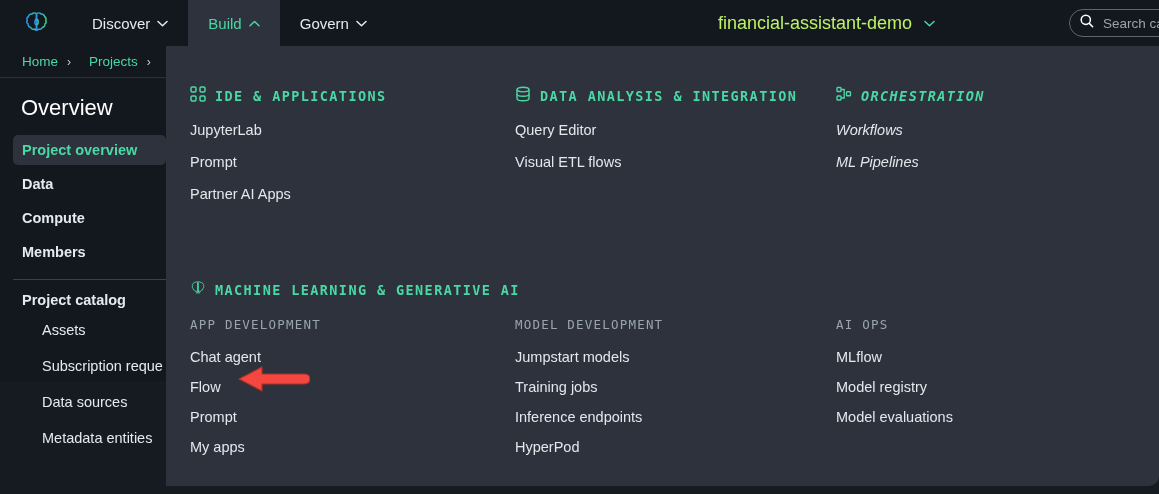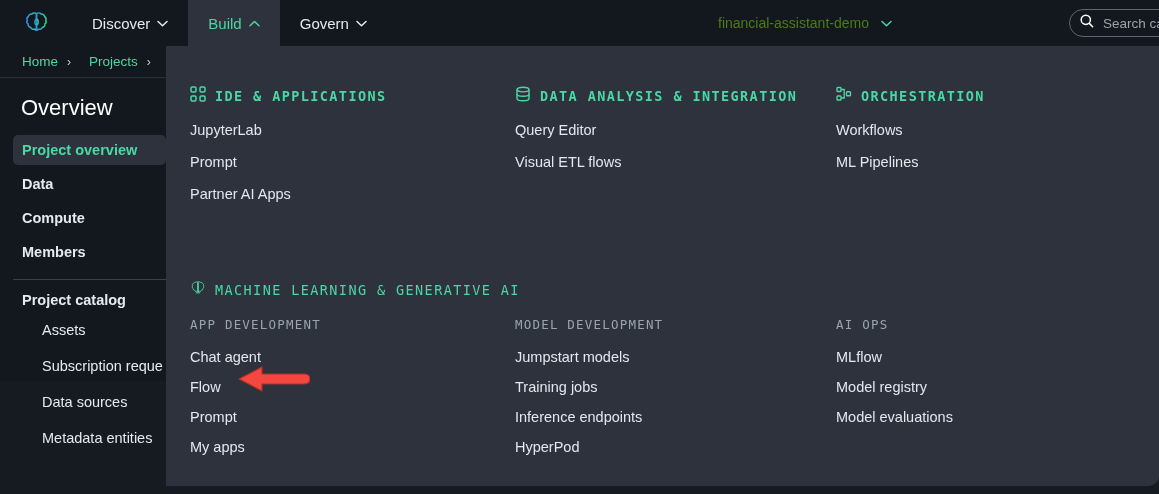--- a/index.html
+++ b/index.html
@@ -40,21 +40,21 @@
   .nav-tab.active {
     background: #2d323d;
     color: #4ad8a4;
   }
   .nav-tab .chev { display: inline-block; }
   .chev svg { display: block; }
 
   .project-select {
     position: absolute; left: 718px; top: 0;
     height: 46px; display: flex; align-items: center; gap: 12px;
-    font-size: 14px; color: #4d7c0f;
+    font-size: 18px; color: #bef264;
     cursor: pointer; white-space: nowrap;
   }
   .search-box {
     position: absolute; left: 1069px; top: 9px;
     height: 28px; width: 190px;
     border: 1px solid #5d6672;
     border-radius: 16px;
     background: #13181f;
     display: flex; align-items: center; gap: 8px;
     padding: 0 9px;
@@ -121,21 +121,21 @@
     border-bottom-left-radius: 0;
     z-index: 4;
     overflow: hidden;
   }
   .panel-inner { position: relative; width: 100%; height: 100%; padding: 40px 0 0 24px; }
 
   .cols { display: flex; }
   .col { flex: 0 0 auto; }
   .col.c1 { width: 325px; }
   .col.c2 { width: 321px; }
-  .col.c3 { width: 300px; }
+  .col.c3 { width: 300px; font-style: italic; }
 
   .sec-head {
     display: flex; align-items: center; gap: 9px;
     margin-bottom: 16px;
   }
   .sec-head .label {
     font-family: "DejaVu Sans Mono", monospace;
     font-size: 13.5px; font-weight: bold;
     letter-spacing: 1.4px;
     color: #4ad8a4; white-space: nowrap;
@@ -144,21 +144,21 @@
     font-size: 14.5px; color: #e3e8ed;
     margin-bottom: 16px; cursor: pointer; white-space: nowrap;
     display: block;
   }
 
   
   .ml-block { margin-top: 62px; }
   .ml-head { display: flex; align-items: center; gap: 9px; margin-bottom: 17px; }
   .ml-head .label {
     font-family: "DejaVu Sans Mono", monospace;
-    font-size: 13.5px; font-weight: normal; letter-spacing: 1.4px;
+    font-size: 13.5px; font-weight: bold; letter-spacing: 1.4px;
     color: #4ad8a4; white-space: nowrap;
   }
   .sub-head {
     font-family: "DejaVu Sans Mono", monospace;
     font-size: 12.5px; letter-spacing: 1.2px;
     color: #9aa4ae; margin-bottom: 17px; white-space: nowrap;
   }
   .ml-cols { display: flex; }
   .ml-col.m1 { width: 325px; }
   .ml-col.m2 { width: 321px; }

